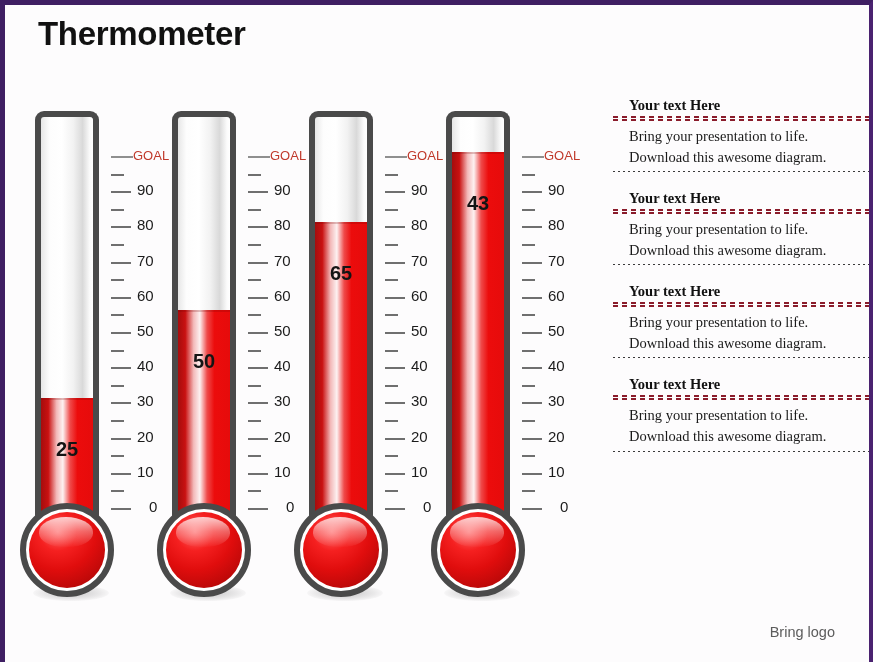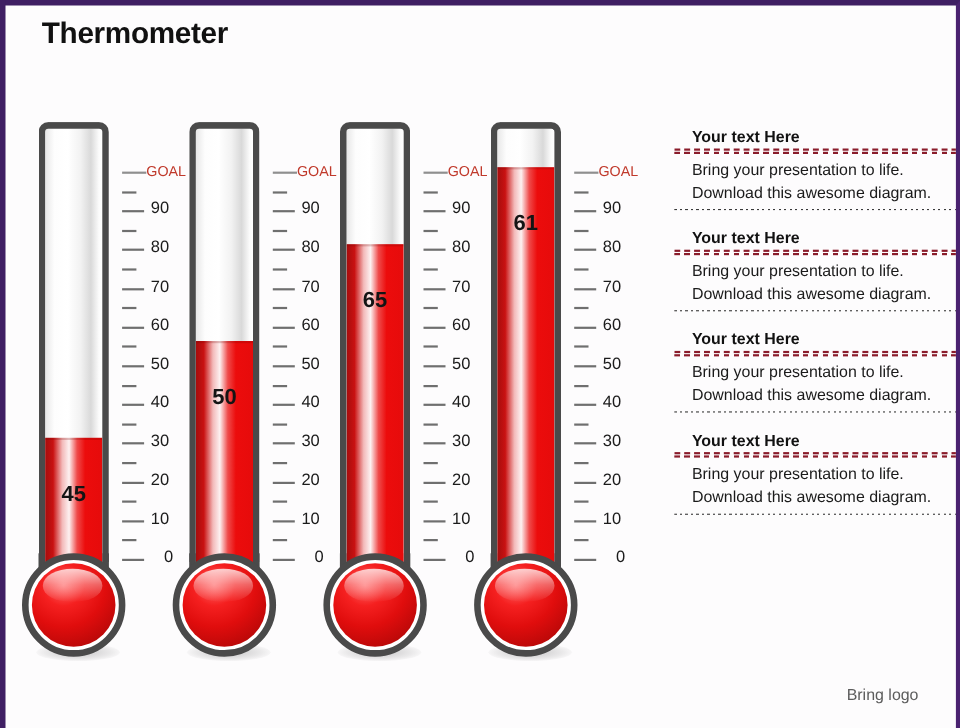--- a/index.html
+++ b/index.html
@@ -23,21 +23,21 @@
     border-right: 4px solid #4a2270;
     border-bottom: 0;
     overflow: hidden;
   }
 
   
   .title {
     position: absolute;
     left: 33px;
     top: 10px;
-    font-size: 27px;
+    font-size: 33px;
     font-weight: bold;
     color: #111111;
     letter-spacing: -0.3px;
     white-space: nowrap;
   }
 
   
   .thermos {
     position: absolute;
     left: 0;
@@ -217,22 +217,23 @@
   .tick-label.goal {
     color: #c0392b;
     font-size: 13px;
     left: 22px;
   }
 
   
   .notes {
     position: absolute;
     left: 608px;
-    top: 112px;
+    top: 92px;
     width: 258px;
+    font-family: Liberation Serif, serif;
   }
   .note {
     position: relative;
     margin-bottom: 18px;
   }
   .note-title {
     font-size: 14.5px;
     font-weight: bold;
     color: #111111;
     padding-left: 16px;
@@ -294,21 +295,21 @@
   <div class="thermos" id="thermos">
       <div class="thermo" style="left: 20px;">
         <div class="bulb-shadow"></div>
         <div class="neck"></div>
         <div class="tube">
           <div class="mercury" style="height: 113px;"></div>
         </div>
         <div class="bulb-ring"></div>
         <div class="bulb"></div>
         <div class="bulb-gloss"></div>
-        <div class="value" style="top: 327px;">45</div>
+        <div class="value" style="top: 327px;">25</div>
         <div class="scale">
           <div class="tick goal" style="top: 29px;"></div>
           <div class="tick-label goal" style="top: 21px;">GOAL</div>
           <div class="tick minor" style="top: 46.6px;"></div>
           <div class="tick minor" style="top: 81.8px;"></div>
           <div class="tick minor" style="top: 117px;"></div>
           <div class="tick minor" style="top: 152.2px;"></div>
           <div class="tick minor" style="top: 187.4px;"></div>
           <div class="tick minor" style="top: 222.6px;"></div>
           <div class="tick minor" style="top: 257.8px;"></div>
@@ -429,21 +430,21 @@
       </div>
       <div class="thermo" style="left: 431px;">
         <div class="bulb-shadow"></div>
         <div class="neck"></div>
         <div class="tube">
           <div class="mercury" style="height: 359.4px;"></div>
         </div>
         <div class="bulb-ring"></div>
         <div class="bulb"></div>
         <div class="bulb-gloss"></div>
-        <div class="value" style="top: 80.6px;">61</div>
+        <div class="value" style="top: 80.6px;">43</div>
         <div class="scale">
           <div class="tick goal" style="top: 29px;"></div>
           <div class="tick-label goal" style="top: 21px;">GOAL</div>
           <div class="tick minor" style="top: 46.6px;"></div>
           <div class="tick minor" style="top: 81.8px;"></div>
           <div class="tick minor" style="top: 117px;"></div>
           <div class="tick minor" style="top: 152.2px;"></div>
           <div class="tick minor" style="top: 187.4px;"></div>
           <div class="tick minor" style="top: 222.6px;"></div>
           <div class="tick minor" style="top: 257.8px;"></div>

